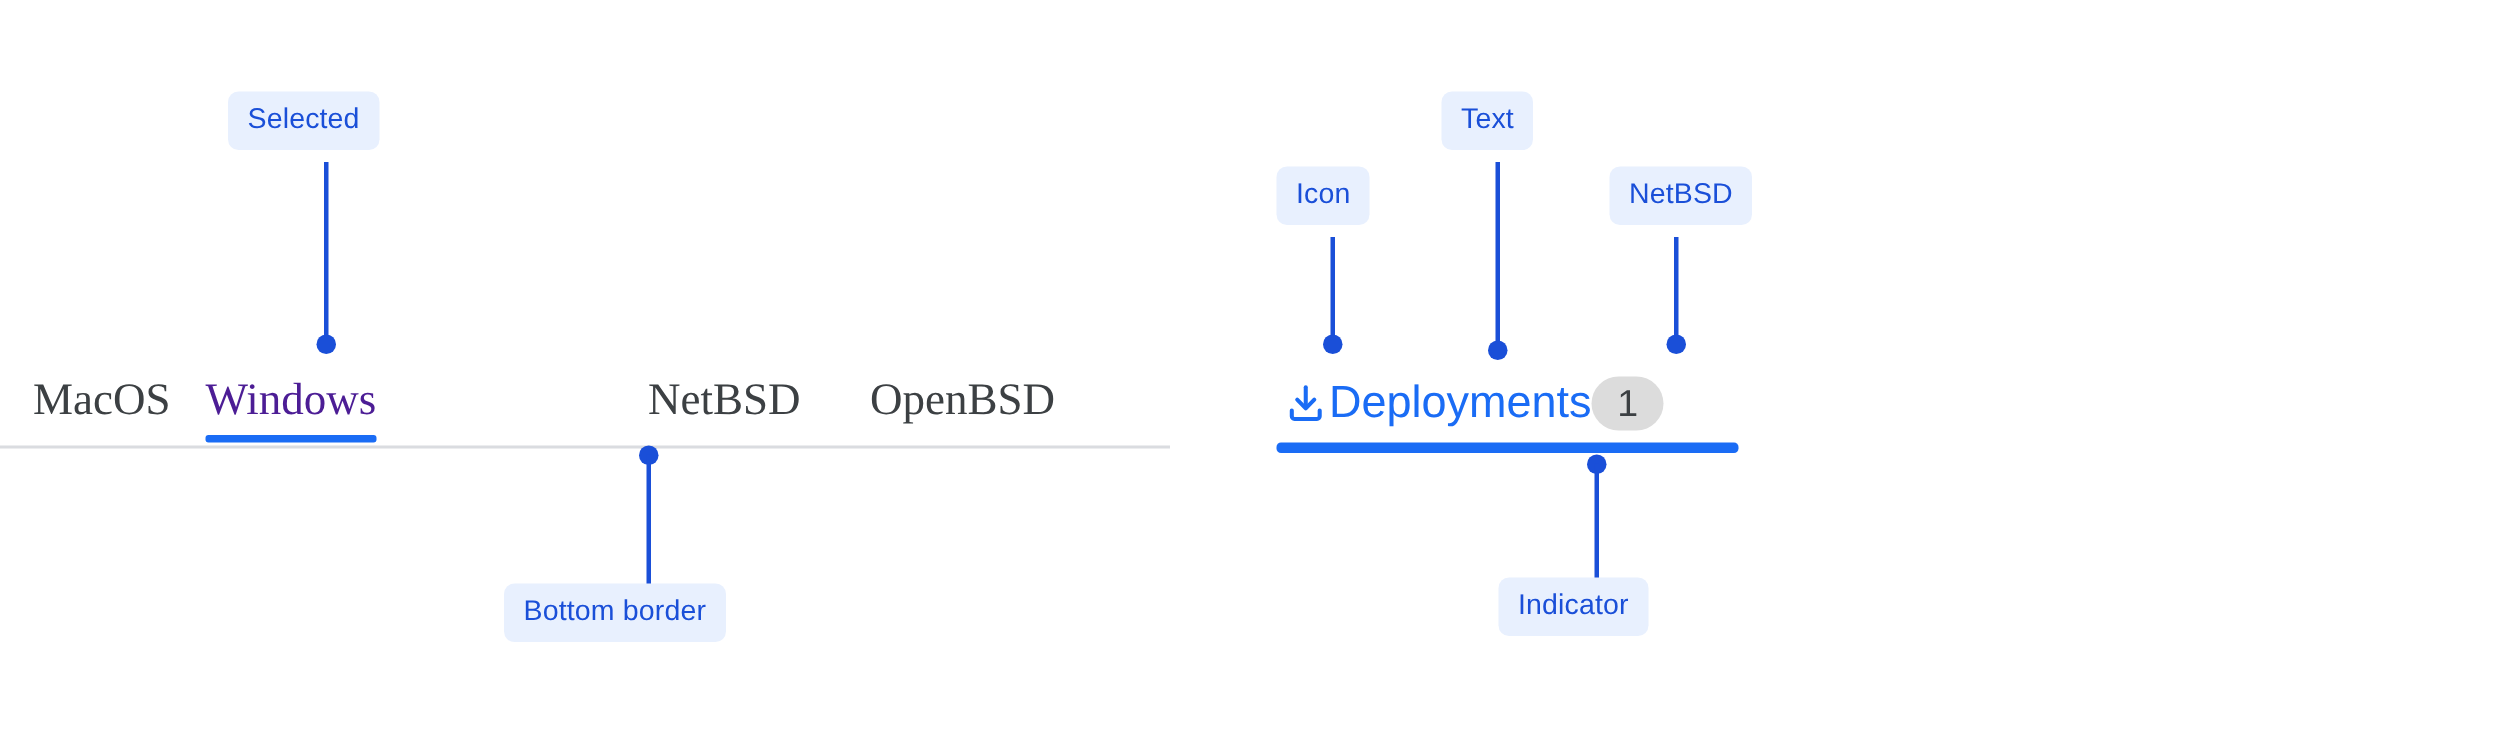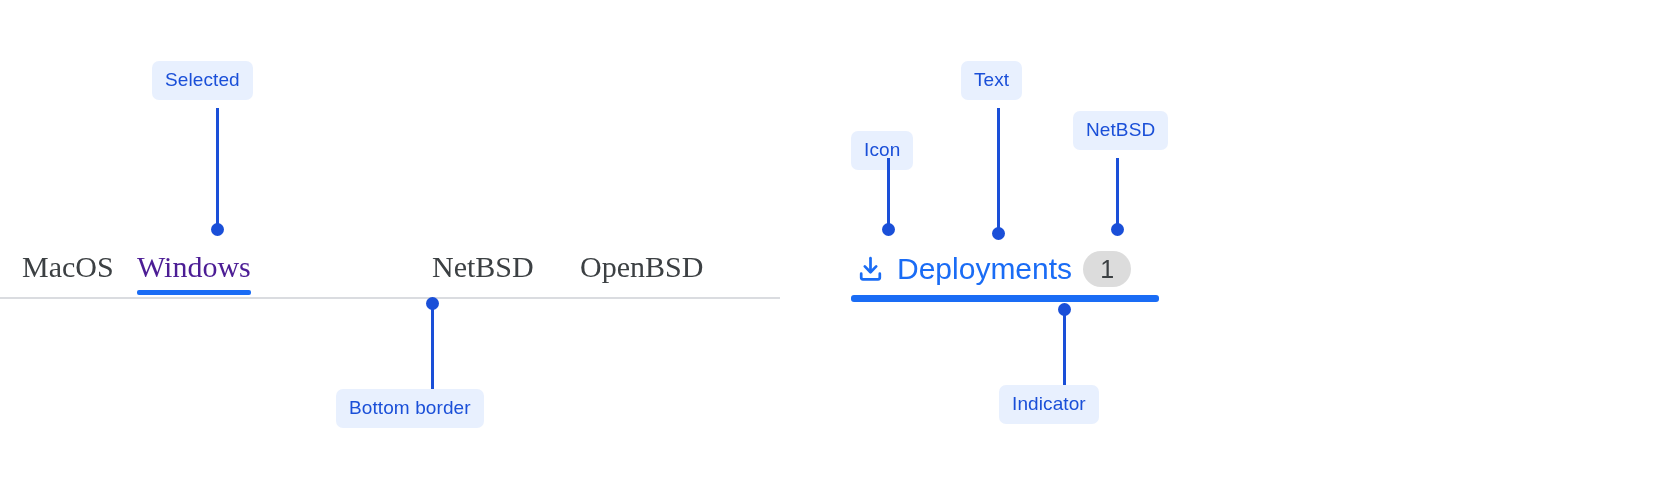--- a/index.html
+++ b/index.html
@@ -100,21 +100,20 @@
     height: 60px;
     width: 310px;
   }
   .tab-deploy {
     position: absolute;
     left: 0;
     top: 0;
     height: 52px;
     display: flex;
     align-items: center;
-    gap: 11px;
     background: transparent;
     border: 0;
     padding: 0 4px;
     font-family: inherit;
     cursor: pointer;
   }
   .tab-deploy .dl-icon {
     width: 31px;
     height: 31px;
     display: block;
@@ -177,21 +176,21 @@
       <span>OpenBSD</span>
     </button>
 
     <div class="rule"></div>
   </div>
 
   <div class="dot" style="left:426px; top:297px;"></div>
   <div class="leader" style="left:431px; top:303px; height:88px;"></div>
   <div class="anno" style="left:336px; top:389px;">Bottom border</div>
 
-  <div class="anno" style="left:851px; top:111px;margin-top:20px;">Icon</div>
+  <div class="anno" style="left:851px; top:111px;">Icon</div>
   <div class="leader" style="left:887px; top:158px; height:71px;"></div>
   <div class="dot" style="left:882px; top:223px;"></div>
 
   <div class="anno" style="left:961px; top:61px;">Text</div>
   <div class="leader" style="left:997px; top:108px; height:124px;"></div>
   <div class="dot" style="left:992px; top:227px;"></div>
 
   <div class="anno" style="left:1073px; top:111px;">NetBSD</div>
   <div class="leader" style="left:1116px; top:158px; height:71px;"></div>
   <div class="dot" style="left:1111px; top:223px;"></div>

